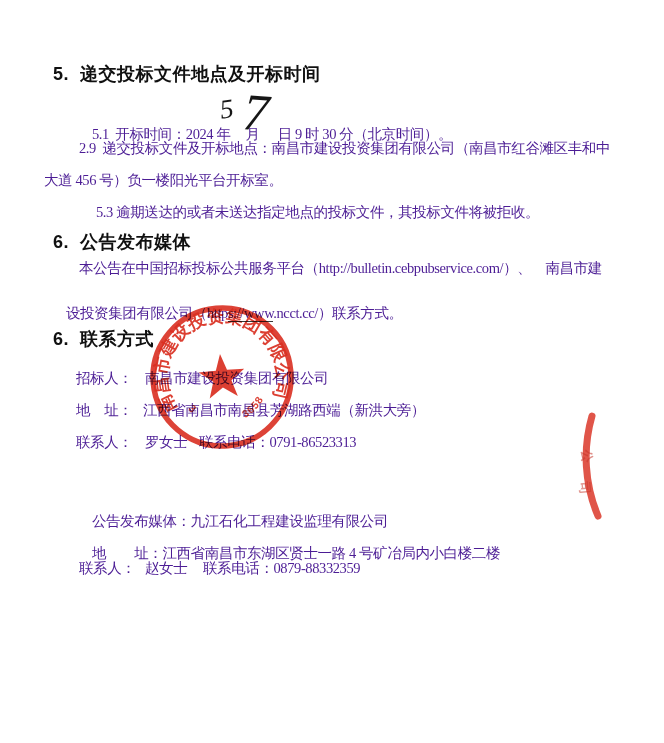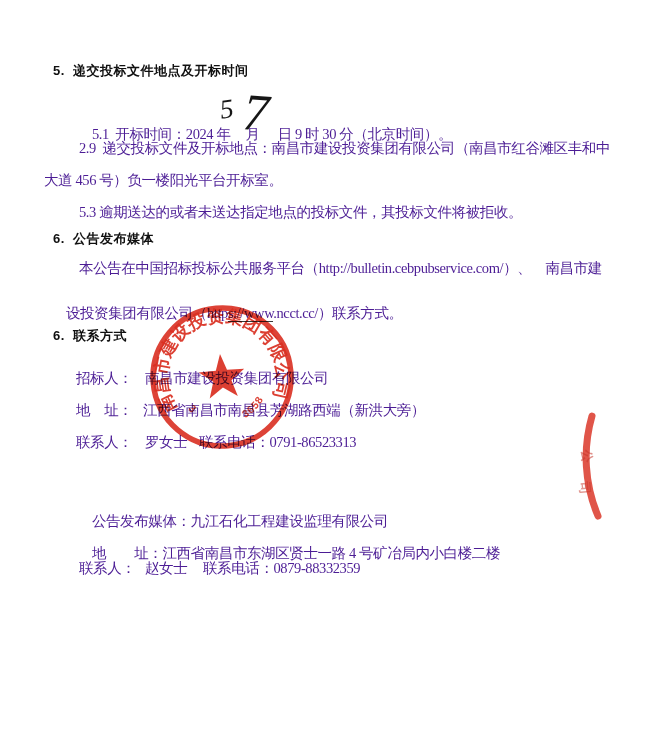--- a/index.html
+++ b/index.html
@@ -2,21 +2,21 @@
 <html><head>
 <meta charset="utf-8">
 <style>
   html,body{margin:0;padding:0;background:#ffffff;}
   .page{
     position:relative;width:664px;height:743px;background:#ffffff;overflow:hidden;
     font-family:"Liberation Serif","DejaVu Serif",serif;color:#1d1d1d;
   }
   .h{
     position:absolute;font-family:"Liberation Sans","DejaVu Sans",sans-serif;
-    font-weight:700;font-size:13px;letter-spacing:.5px;color:#101010;white-space:pre;
+    font-weight:700;font-size:18px;letter-spacing:.5px;color:#101010;white-space:pre;
   }
   .t{
     position:absolute;font-size:14.5px;letter-spacing:-.4px;white-space:pre;color:#4c1d95;
   }
   .gap{display:inline-block;}
   .u{border-bottom:1.4px solid #3a3a3a;}
   .hand{
     position:absolute;font-family:"Liberation Serif","DejaVu Serif",serif;
     font-style:italic;font-weight:400;color:#161616;line-height:1;white-space:pre;
   }
@@ -35,21 +35,21 @@
 
   <div class="h" style="left:53px;top:62px">5.  递交投标文件地点及开标时间</div>
 
   <div class="t" style="left:79px;top:108px">
     <span>5.1  开标时间：2024 年</span><span class="gap" style="width:15px"></span><span>月</span><span class="gap" style="width:18px"></span><span>日 9 时 30 分（北京时间）。</span>
   </div>
 
   <div class="t" style="left:79px;top:139px">2.9  递交投标文件及开标地点：南昌市建设投资集团有限公司（南昌市红谷滩区丰和中</div>
   <div class="t" style="left:44px;top:171px">大道 456 号）负一楼阳光平台开标室。</div>
 
-  <div class="t" style="left:79px;top:203px">5.3 逾期送达的或者未送达指定地点的投标文件，其投标文件将被拒收。</div>
+  <div class="t" style="left:96px;top:203px">5.3 逾期送达的或者未送达指定地点的投标文件，其投标文件将被拒收。</div>
 
   <div class="h" style="left:53px;top:230px">6.  公告发布媒体</div>
 
   <div class="t" style="left:79px;top:259px">本公告在中国招标投标公共服务平台（http://bulletin.cebpubservice.com/）、　南昌市建</div>
   <div class="t" style="left:53px;top:287px">
     <span>设投资集团有限公司（http</span><span class="u">s://www</span><span>.ncct.cc/）联系方式。</span>
   </div>
 
   <div class="h" style="left:53px;top:327px">6.  联系方式</div>
 

